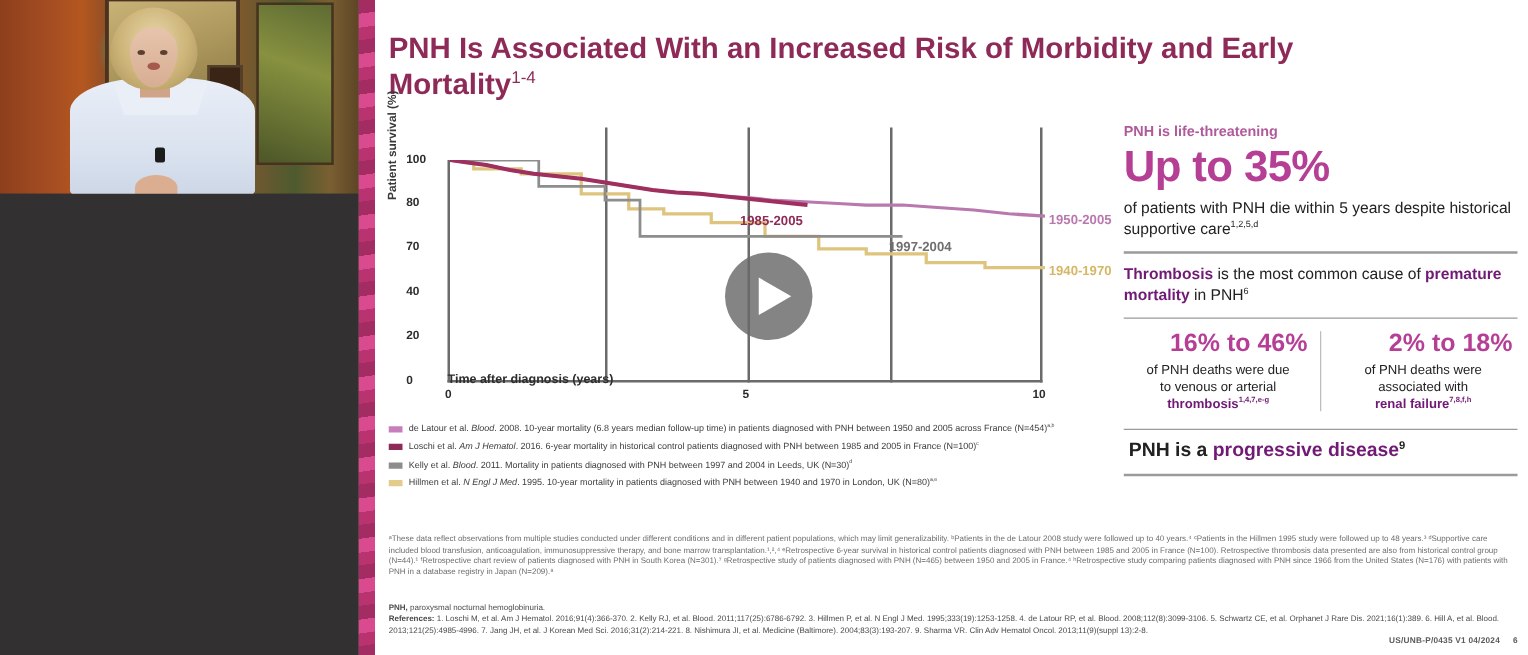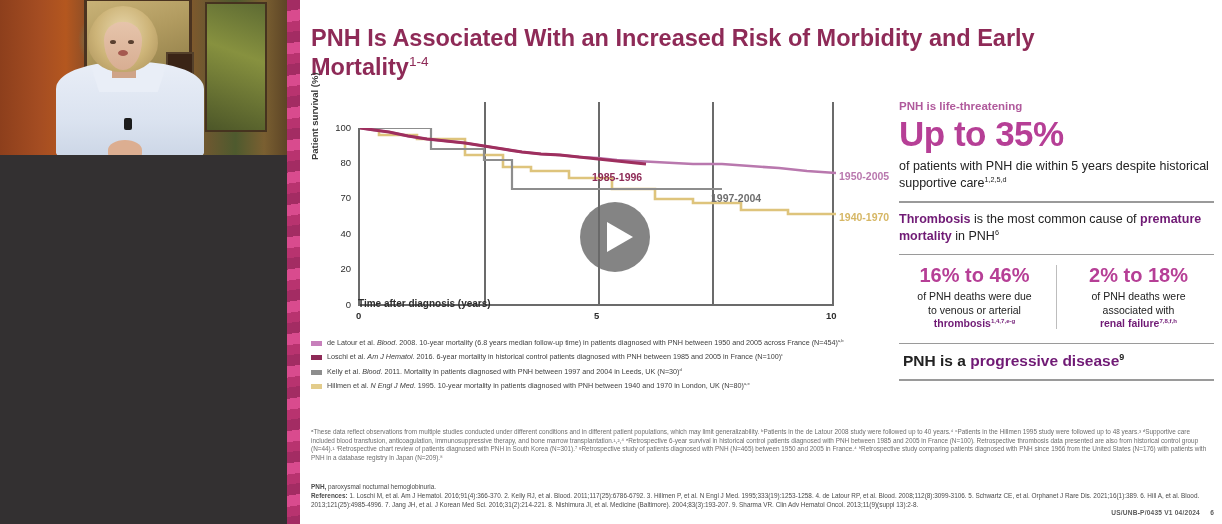--- a/index.html
+++ b/index.html
@@ -76,22 +76,22 @@
   sup { font-size:.58em; vertical-align:super; line-height:0; }
 
   
   #chart-col { position:absolute; left:8px; top:96px; width:580px; }
   #chart-heading { font-size:16.5px; font-weight:700; color:#c063a6; letter-spacing:.1px; }
 
   #plot-wrap { position:relative; width:580px; height:215px; margin-top:6px; }
   #ylabel { position:absolute; left:-2px; top:58px;
     transform:rotate(-90deg); transform-origin:left top;
     font-size:9.5px; font-weight:700; color:#3a3a3a; white-space:nowrap; }
-  .ytick { position:absolute; right:0; font-size:9.5px; font-weight:400;
-    color:#2d2d2d; text-align:right; width:26px; }
+  .ytick { position:absolute; right:0; font-size:9.5px; font-weight:700;
+    color:#2d2d2d; text-align:left; width:26px; }
   #ytick-col { position:absolute; left:10px; top:0; width:30px; height:180px; }
   #plot-area { position:absolute; left:47px; top:26px; width:476px; height:178px;
     border-left:2.5px solid #6b6b6b; border-bottom:2.5px solid #6b6b6b; }
   .vline { position:absolute; top:-26px; width:2px; background:#6b6b6b; height:204px; }
   .xtick-lbl { position:absolute; top:182px; font-size:9.5px; font-weight:700; color:#2d2d2d; }
   #xlabel { position:absolute; left:47px; top:196px; width:476px; text-align:left;
     font-size:10px; font-weight:700; color:#2d2d2d; }
   #plot-svg { position:absolute; left:0; top:0; }
 
   .curve-lbl { position:absolute; font-size:10.5px; font-weight:700; white-space:nowrap; }
@@ -115,21 +115,21 @@
   #rc-eyebrow { font-size:11.5px; font-weight:700; color:#b05a9c; }
   #rc-big { font-size:35px; font-weight:700; color:#b63f96; line-height:42px;
     letter-spacing:-.5px; margin-top:1px; }
   #rc-sub { font-size:12.5px; line-height:17px; color:#222; margin-top:3px; }
   .rule { height:1.5px; background:#9a9a9a; margin:9px 0 8px 0; }
   #rc-thrombo { font-size:12.5px; line-height:17px; color:#222; }
   .mag { color:#701a75; font-weight:700; }
   #stat-row { display:flex; margin-top:2px; }
   .stat { flex:1; text-align:center; padding:0 4px; }
   #stat-divider { width:1px; background:#bdbdbd; margin:2px 6px 2px 6px; }
-  .stat-num { font-size:20px; font-weight:700; color:#b63f96; line-height:25px; }
+  .stat-num { font-size:20px; font-weight:700; color:#b63f96; line-height:25px;text-align:right; }
   .stat-txt { font-size:10.5px; line-height:13.5px; color:#222; margin-top:2px; }
   #rc-prog { font-size:15.5px; font-weight:700; color:#222; margin:5px 0 0 4px; }
   #rc-prog .mag { font-weight:700; }
 
   
   #footnotes { position:absolute; left:8px; top:428px; width:900px;
     font-size:6.4px; line-height:8.6px; color:#6d6d6d; }
   #abbrev { position:absolute; left:8px; top:483px; width:900px;
     font-size:6.4px; line-height:8.8px; color:#4a4a4a; }
   #abbrev b { font-weight:700; }
@@ -204,21 +204,21 @@
             <polyline fill="none" stroke="#b978ae" stroke-width="2.6" points="0,0 14,2 29,4 48,8 67,11 86,13 105,15 124,18 143,21 162,24 181,26 200,27 219,29 238,30 257,32 276,33 295,34 314,35 333,36 362,36 390,38 419,40 447,43 476,45"></polyline>
 
             <polyline fill="none" stroke="#9e2f5e" stroke-width="3.2" points="0,0 14,2 29,4 48,8 67,11 86,13 105,15 124,18 143,21 162,24 181,26 200,27 219,29 238,31 257,33 276,35 286,36"></polyline>
           </svg>
 
           <span class="xtick-lbl" style="left:-4px">0</span>
           <span class="xtick-lbl" style="left:234px">5</span>
           <span class="xtick-lbl" style="left:466px">10</span>
         </div>
 
-        <div class="curve-lbl" style="left:281px; top:69px; color:#8e2a57">1985-1996</div>
+        <div class="curve-lbl" style="left:281px; top:69px; color:#8e2a57">1985-2005</div>
         <div class="curve-lbl" style="left:400px; top:90px; color:#6f6f6f">1997-2004</div>
         <div class="curve-lbl" style="left:528px; top:68px; color:#b978ae">1950-2005</div>
         <div class="curve-lbl" style="left:528px; top:109px; color:#d6b765">1940-1970</div>
 
         <div id="xlabel">Time after diagnosis (years)</div>
 
         <div id="play-btn" title="Play">
           <div id="play-tri"></div>
         </div>
       </div>

